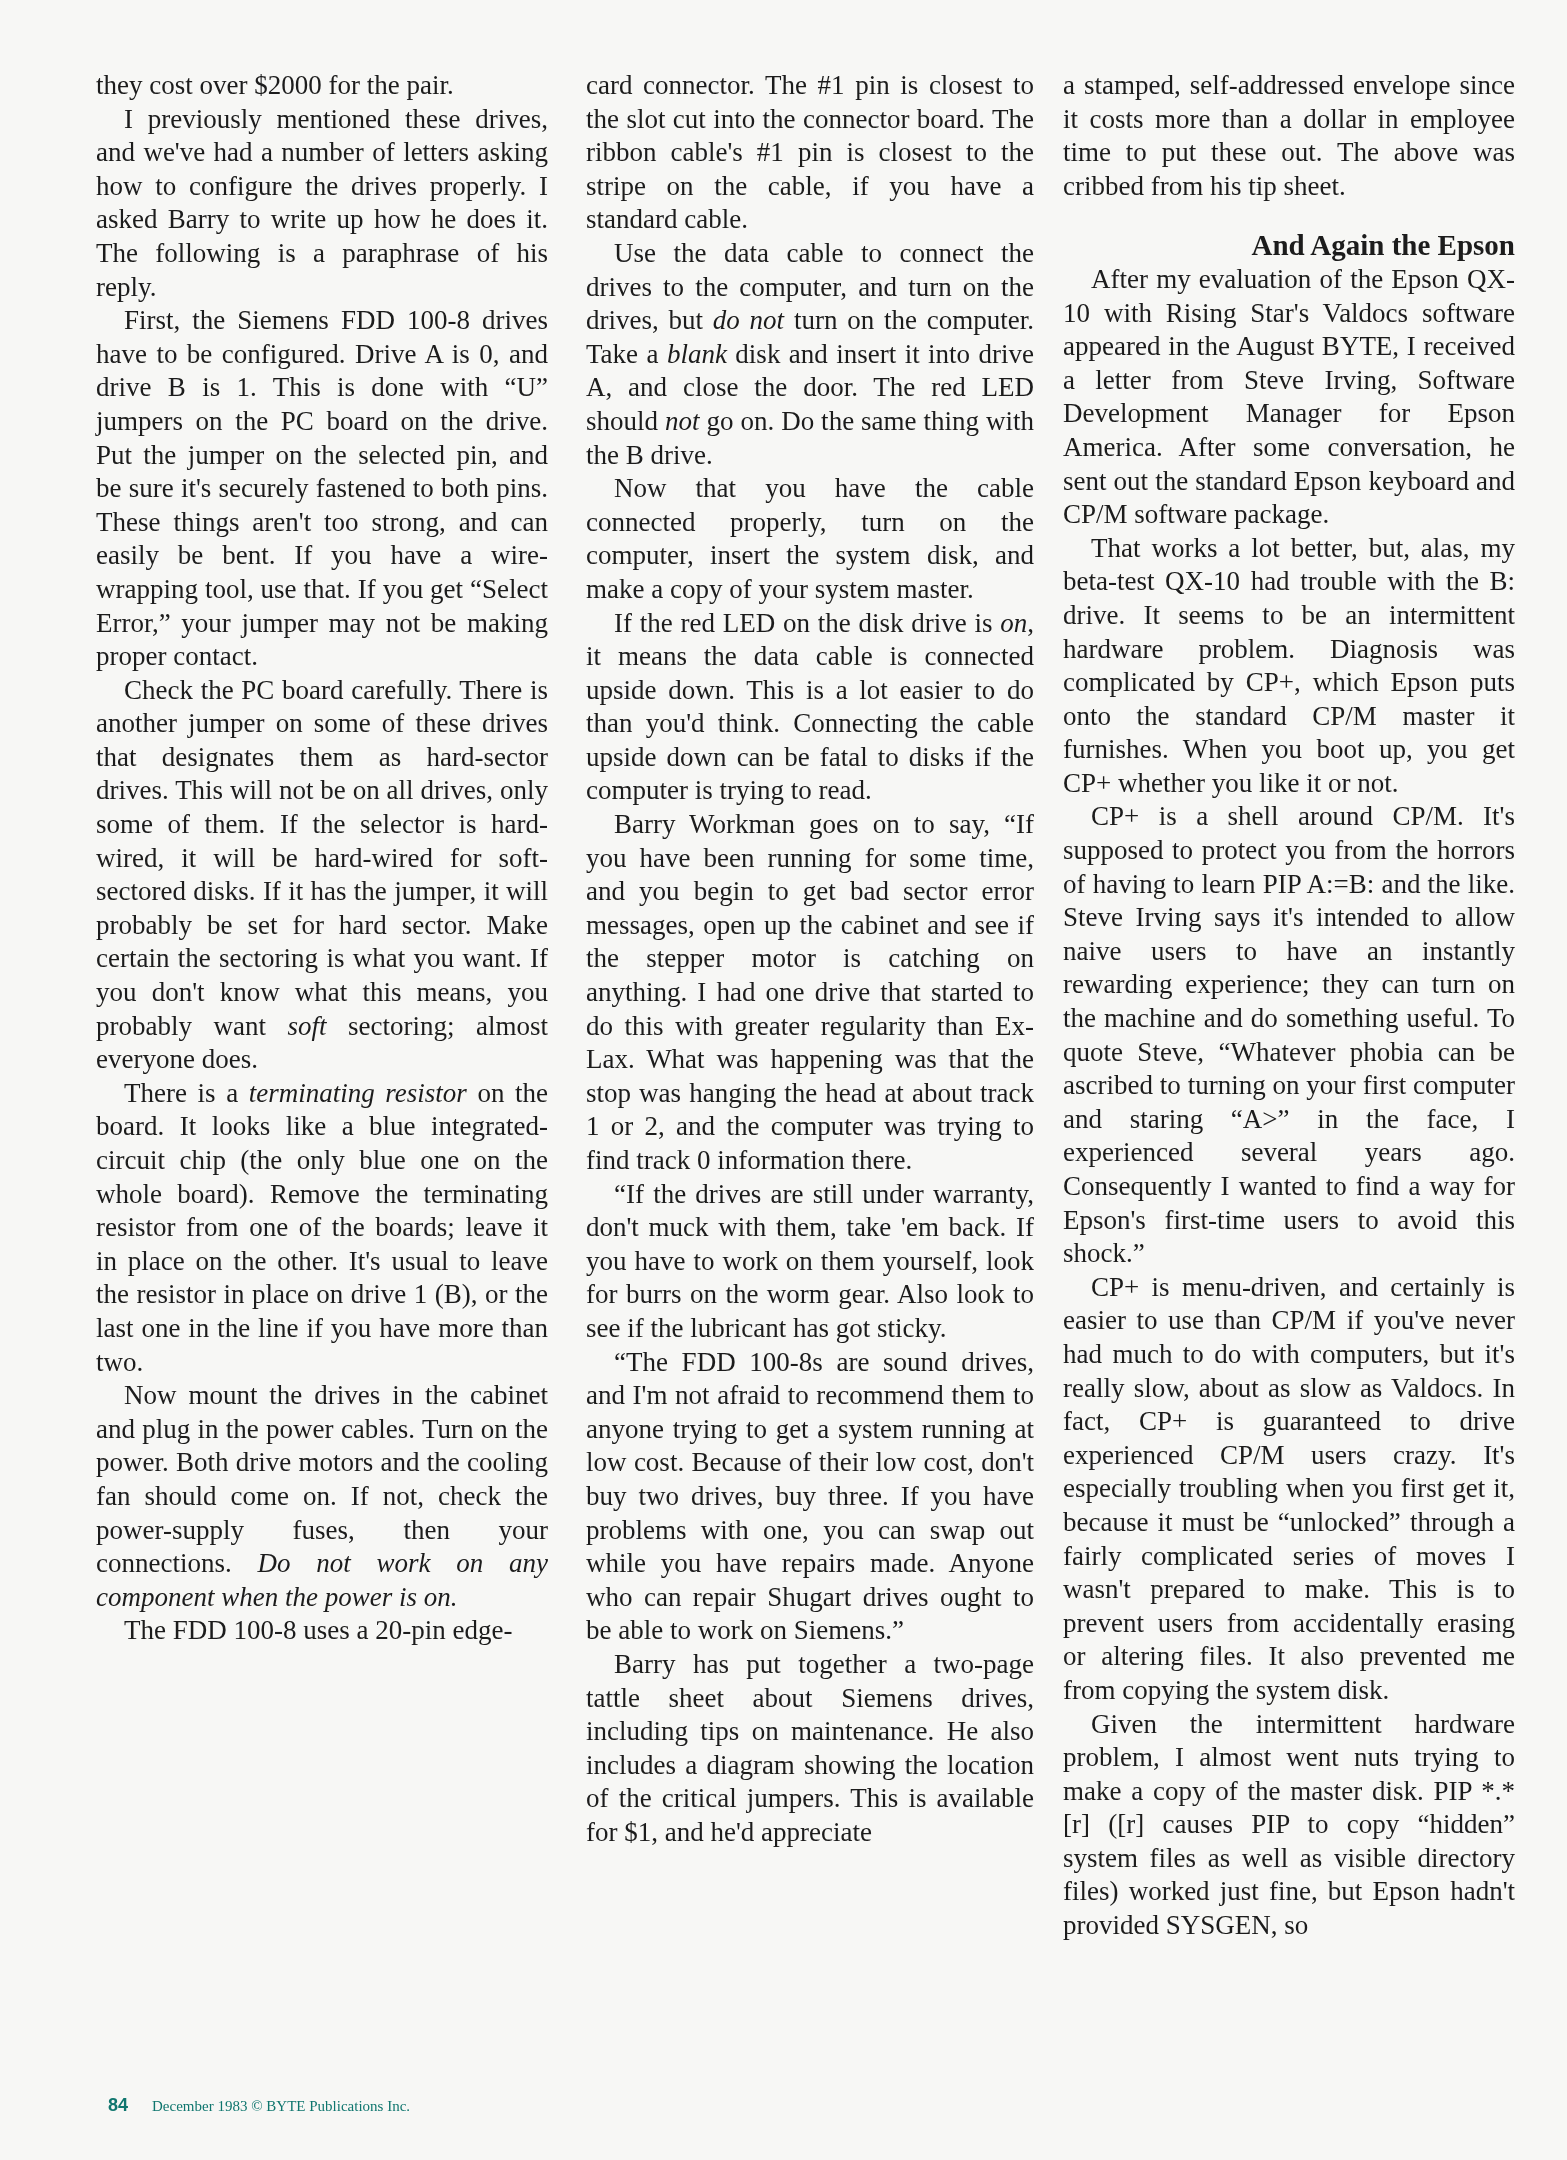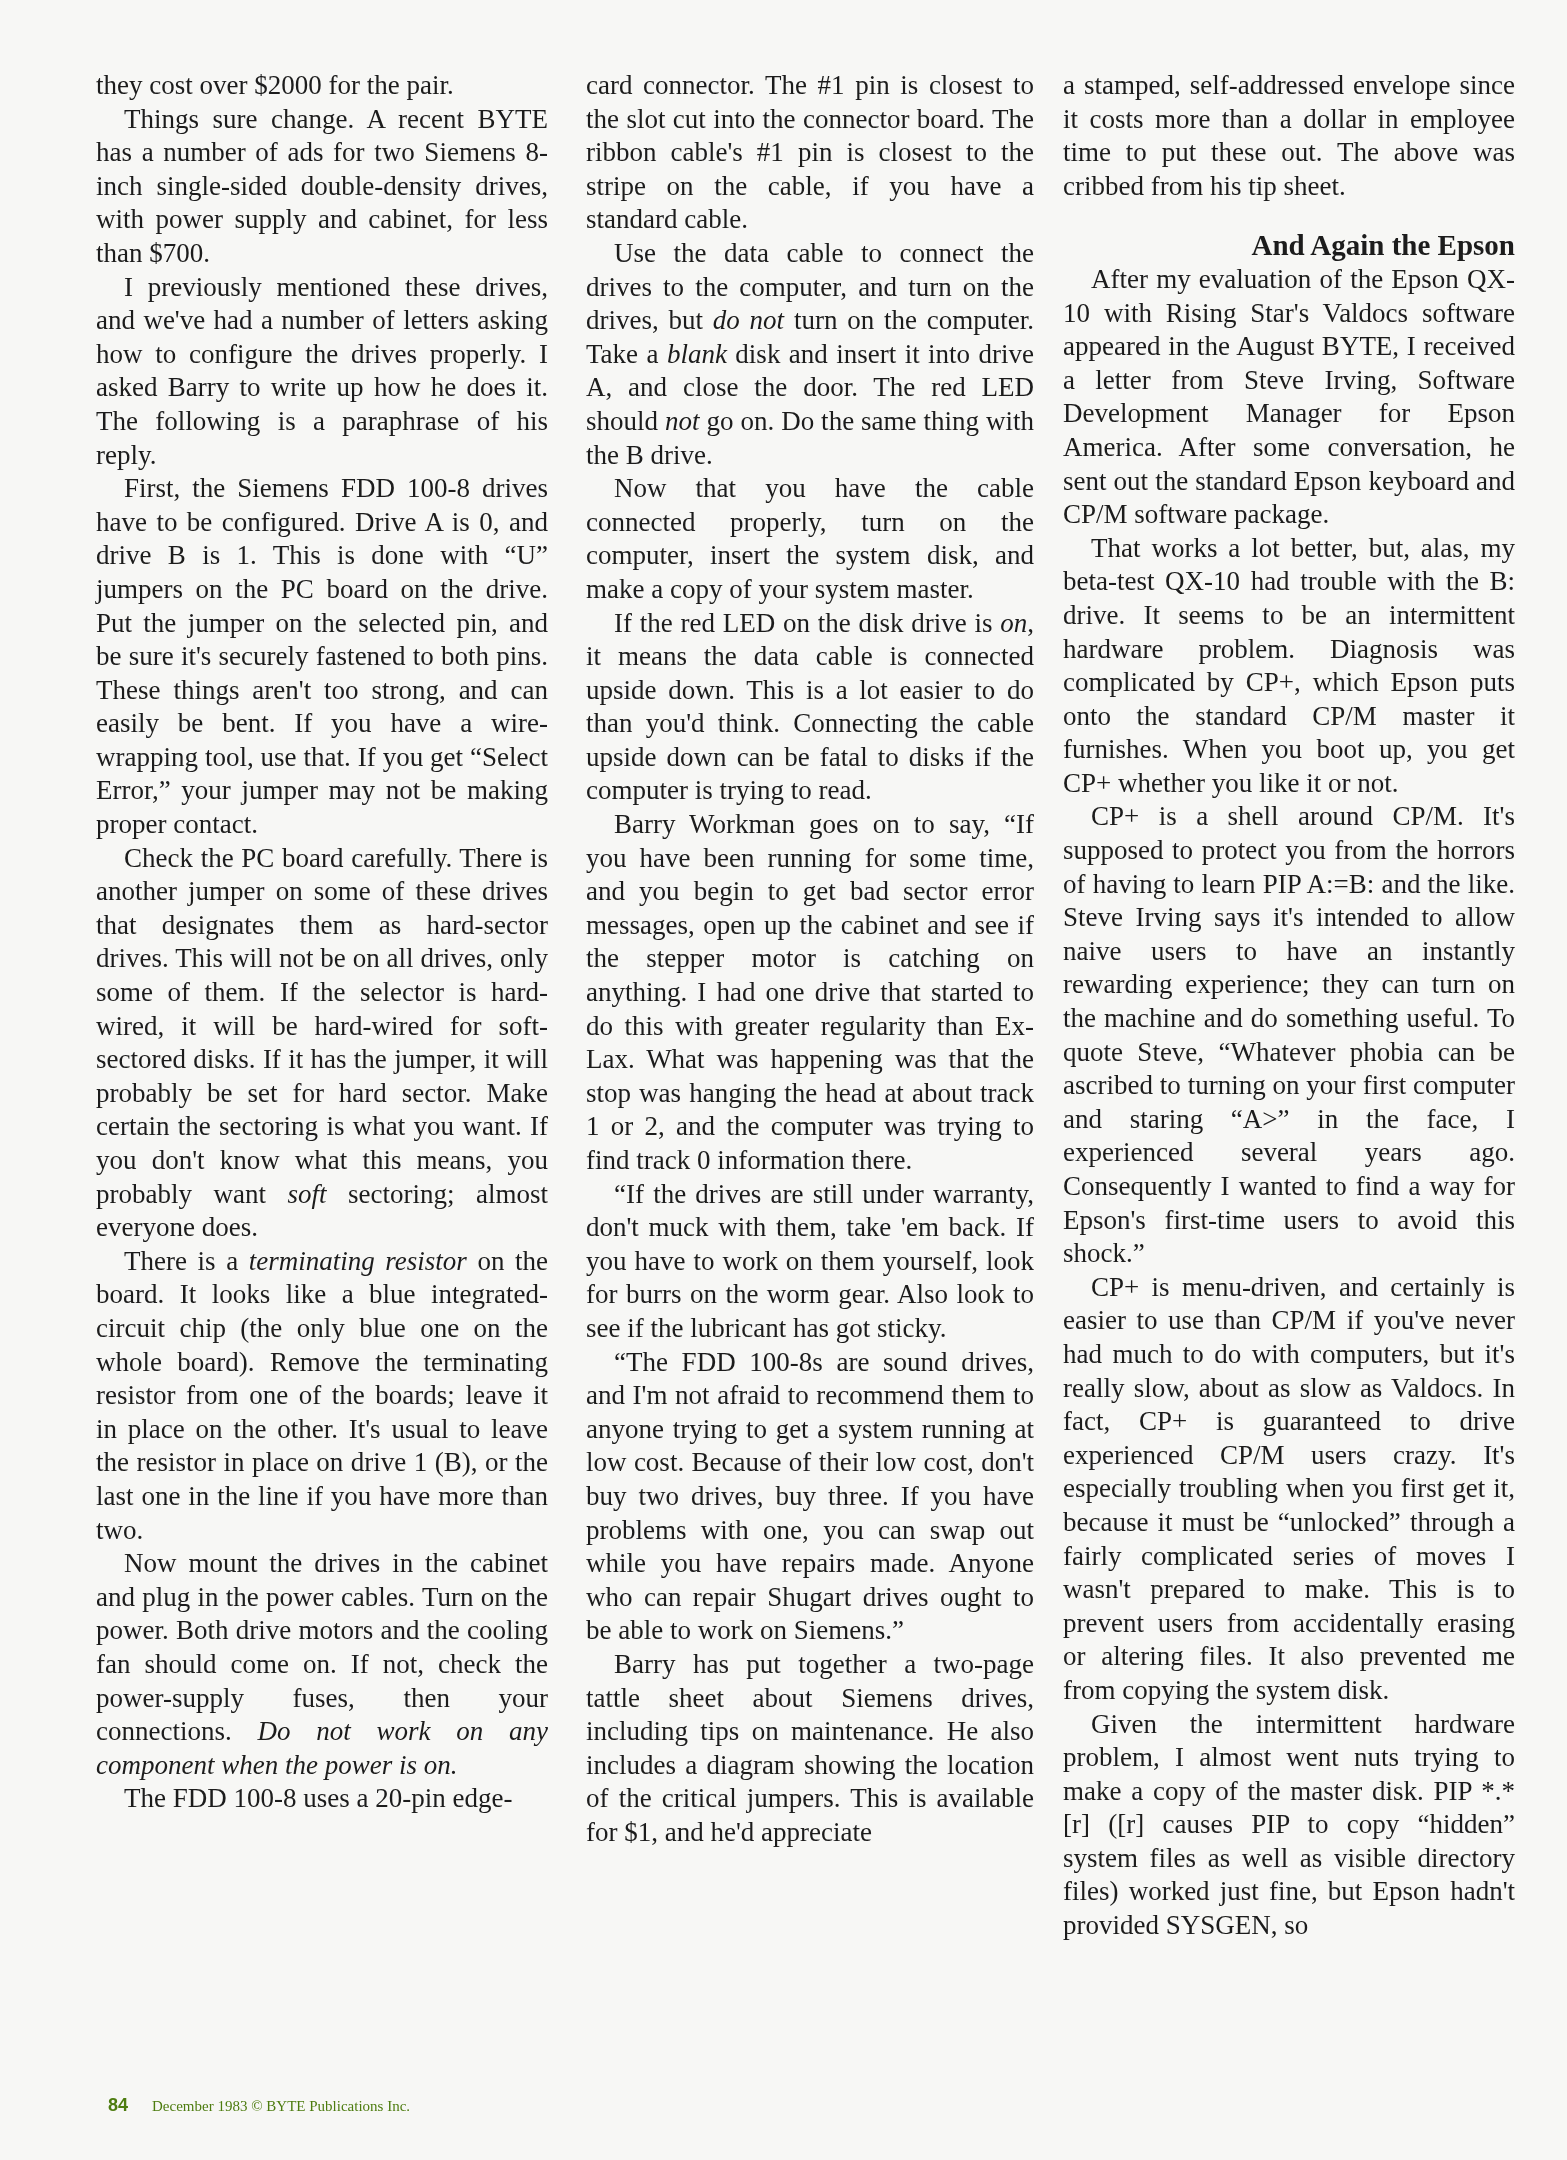--- a/index.html
+++ b/index.html
@@ -32,31 +32,30 @@
       line-height: 33.6px;
       margin: 26px 0 0 0;
       text-align: right;
     }
     em { font-style: italic; }
     .footer {
       position: absolute;
       left: 108px; top: 2095px;
       font-size: 15px;
       display: flex; align-items: baseline; gap: 24px;
-      color: #4d7c0f;
+      color: #0f766e;
     }
     .footer .pagenum { font-weight: bold; font-size: 18px; font-family: "Liberation Sans", sans-serif; }
   </style>
 </head>
 <body>
 
 <div class="page">
   <div class="column" id="col-left">
       <p class="para noindent"><span>they cost over $2000 for the pair.</span></p>
-      <p class="para"><span>Things sure change. A recent BYTE has a number of ads for two Siemens 8-inch single-sided double-density drives, with power supply and cabinet, for less than $700.</span></p>
       <p class="para"><span>I previously mentioned these drives, and we've had a number of letters asking how to configure the drives properly. I asked Barry to write up how he does it. The following is a paraphrase of his reply.</span></p>
       <p class="para"><span>First, the Siemens FDD 100-8 drives have to be configured. Drive A is 0, and drive B is 1. This is done with “U” jumpers on the PC board on the drive. Put the jumper on the selected pin, and be sure it's securely fastened to both pins. These things aren't too strong, and can easily be bent. If you have a wire-wrapping tool, use that. If you get “Select Error,” your jumper may not be making proper contact.</span></p>
       <p class="para"><span>Check the PC board carefully. There is another jumper on some of these drives that designates them as hard-sector drives. This will not be on all drives, only some of them. If the selector is hard-wired, it will be hard-wired for soft-sectored disks. If it has the jumper, it will probably be set for hard sector. Make certain the sectoring is what you want. If you don't know what this means, you probably want </span><em>soft</em><span> sectoring; almost everyone does.</span></p>
       <p class="para"><span>There is a </span><em>terminating resistor</em><span> on the board. It looks like a blue integrated-circuit chip (the only blue one on the whole board). Remove the terminating resistor from one of the boards; leave it in place on the other. It's usual to leave the resistor in place on drive 1 (B), or the last one in the line if you have more than two.</span></p>
       <p class="para"><span>Now mount the drives in the cabinet and plug in the power cables. Turn on the power. Both drive motors and the cooling fan should come on. If not, check the power-supply fuses, then your connections. </span><em>Do not work on any component when the power is on.</em></p>
       <p class="para"><span>The FDD 100-8 uses a 20-pin edge-</span></p>
     </div>
   <div class="column" id="col-middle">
       <p class="para noindent"><span>card connector. The #1 pin is closest to the slot cut into the connector board. The ribbon cable's #1 pin is closest to the stripe on the cable, if you have a standard cable.</span></p>
       <p class="para"><span>Use the data cable to connect the drives to the computer, and turn on the drives, but </span><em>do not</em><span> turn on the computer. Take a </span><em>blank</em><span> disk and insert it into drive A, and close the door. The red LED should </span><em>not</em><span> go on. Do the same thing with the B drive.</span></p>

